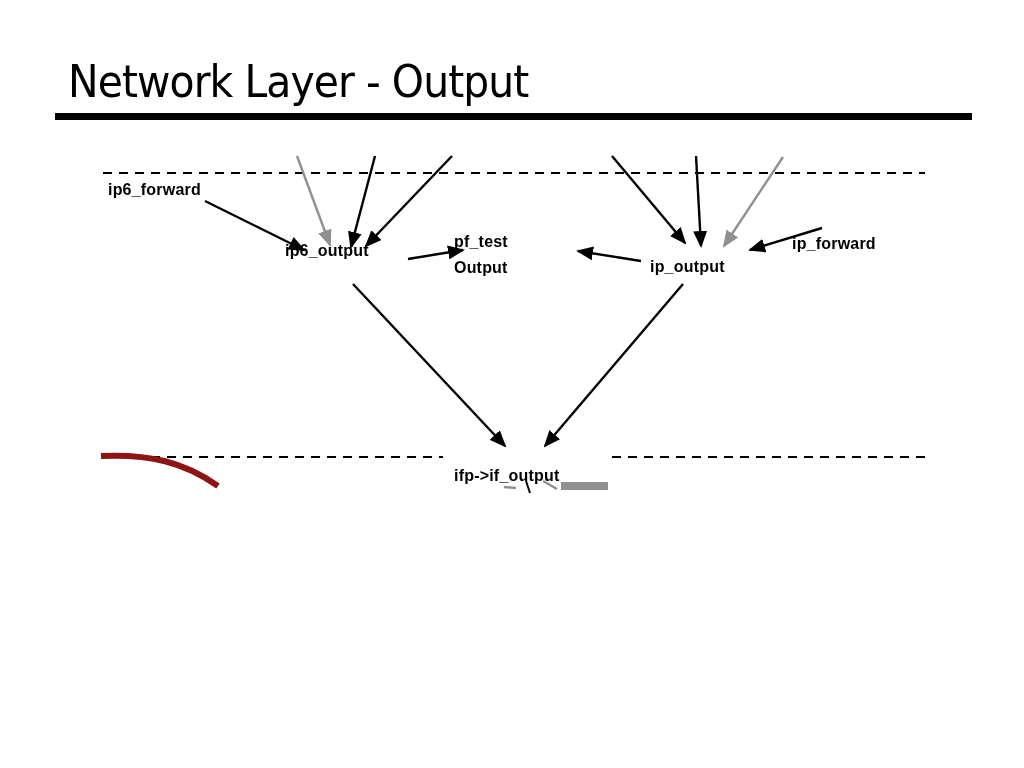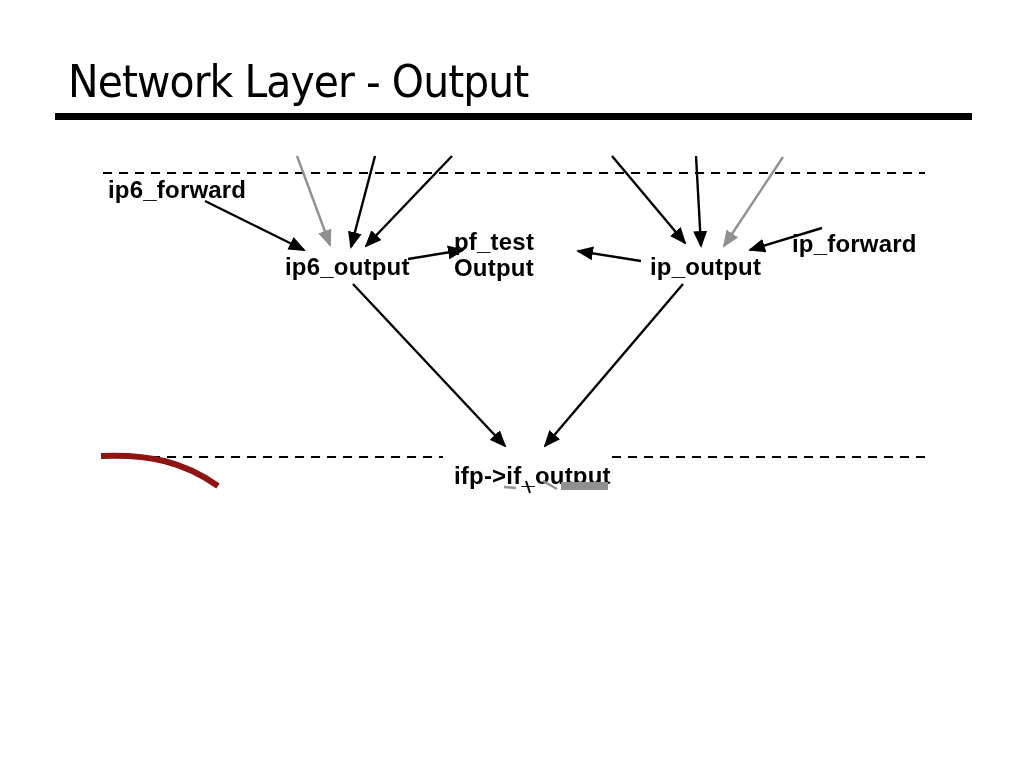--- a/index.html
+++ b/index.html
@@ -20,25 +20,25 @@
     font-size:44px;font-weight:400;color:var(--ink);
     white-space:nowrap;letter-spacing:-1px;
     transform:scaleX(0.93);transform-origin:left top;
   }
   .title-rule{
     position:absolute;left:55px;top:113px;width:917px;height:7px;
     background:var(--ink);
   }
   .node-label{
     position:absolute;
-    font-size:24px;font-weight:bold;color:var(--ink);
+    font-size:16px;font-weight:bold;color:var(--ink);
     line-height:22px;white-space:nowrap;letter-spacing:0.2px;
   }
   #lbl-ip6-forward{left:108px;top:179px;}
-  #lbl-ip6-output{left:285px;top:256px;}
+  #lbl-ip6-output{left:285px;top:240px;}
   #lbl-pf-test{left:454px;top:229px;line-height:26px;}
   #lbl-ip-output{left:650px;top:256px;text-align:center;}
   #lbl-ip-forward{left:792px;top:202px;margin-top:31px;}
   #lbl-ifp-if-output{left:454px;top:456px;margin-top:9px;}
   svg.diagram{position:absolute;left:0;top:0;pointer-events:none;}
   .dash{stroke:var(--ink);stroke-width:2;stroke-dasharray:9,7;}
   .arrow{stroke:var(--ink);stroke-width:2.4;fill:none;}
   .arrow.gray{stroke:var(--gray);}
   .mk-black{fill:var(--ink);}
   .mk-gray{fill:var(--gray);}

